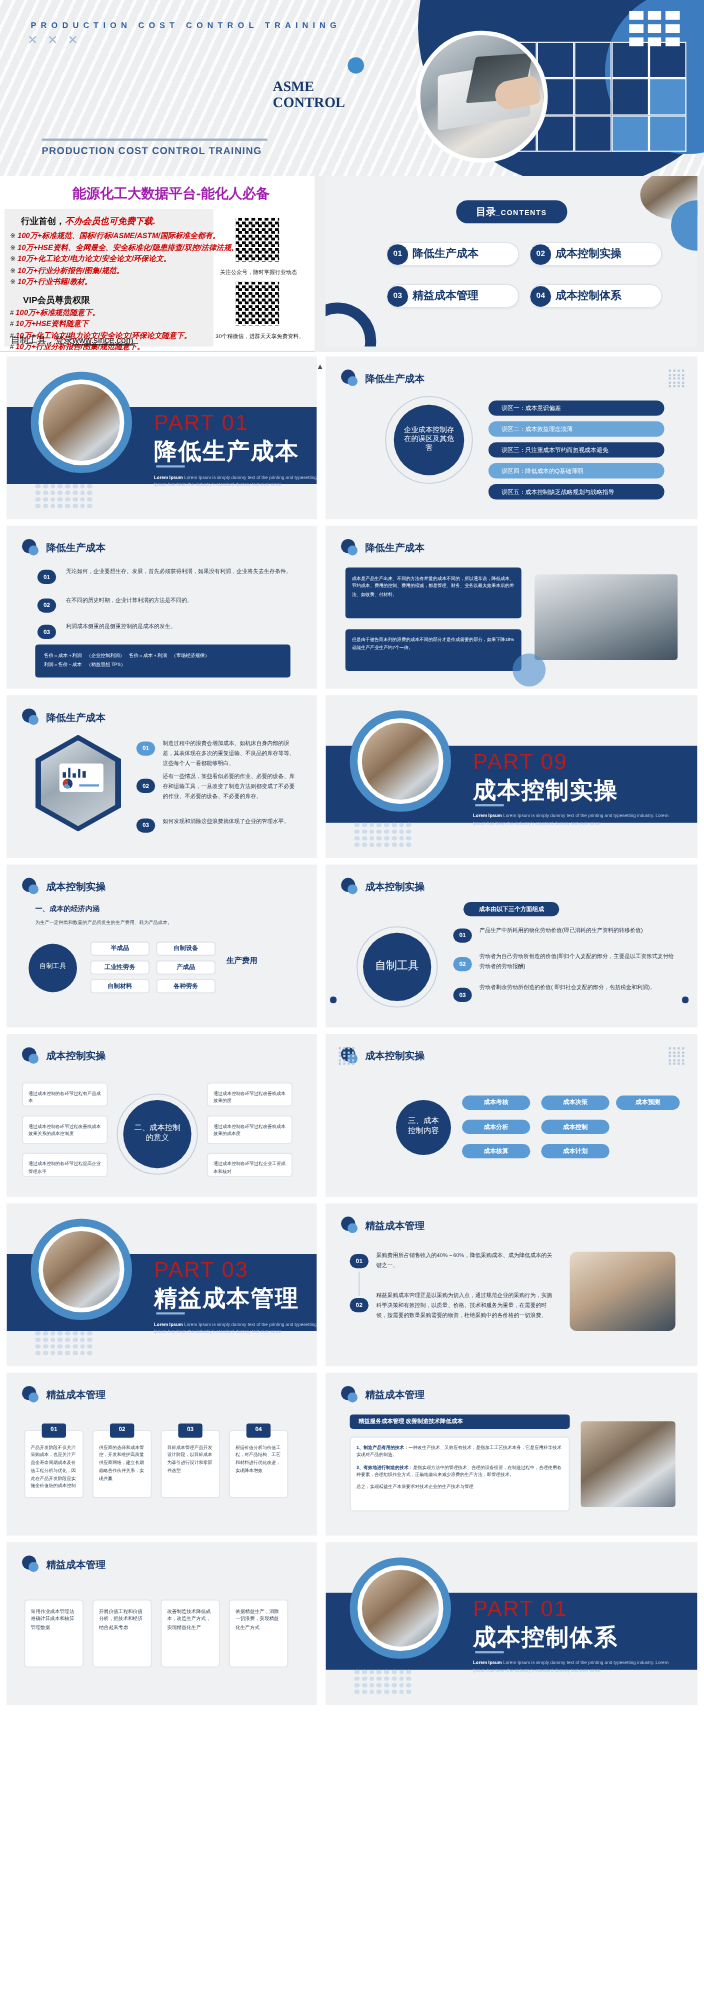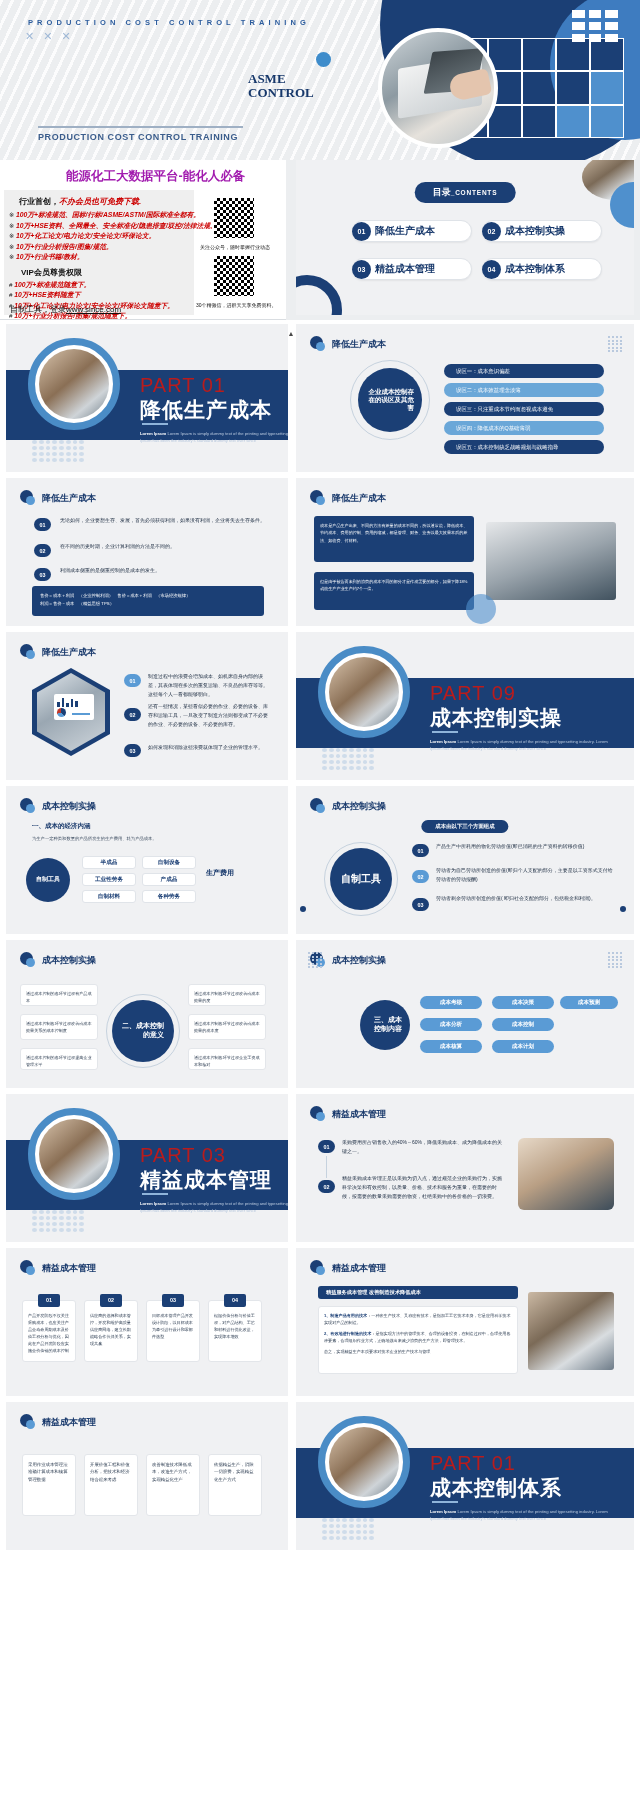--- a/index.html
+++ b/index.html
@@ -113,22 +113,22 @@
   .hdr { position:absolute; left:14px; top:12px; display:flex; align-items:center; gap:6px; }
   .hdr .bub { position:relative; width:16px; height:16px; }
   .hdr .bub i { position:absolute; border-radius:50%; }
   .hdr .bub i.a { width:13px; height:13px; background:#1b3f75; left:0; top:0; }
   .hdr .bub i.b { width:9px; height:9px; background:#5a9bd5; left:6px; top:6px; }
   .hdr .ht { font-size:9px; font-weight:800; color:#17386b; }
   .cornerdots { position:absolute; right:12px; top:12px; width:14px; height:16px; display:grid;
       grid-template-columns:repeat(4,1fr); grid-template-rows:repeat(5,1fr); gap:1.5px; }
   .cornerdots i { background:#b9c9de; }
 
-  .bigcircle { position:absolute; border-radius:50%; background:#1b3f75; color:#fff; font-weight:700;
-      display:flex; align-items:center; justify-content:center; text-align:right; line-height:1.25; }
+  .bigcircle { position:absolute; border-radius:50%; background:#1b3f75; color:#fff; font-weight:400;
+      display:flex; align-items:center; justify-content:center; text-align:center; line-height:1.25; }
   .ringout { position:absolute; border-radius:50%; border:1px solid #c6d2de; }
 
   .pillrow { position:absolute; border-radius:10px; display:flex; align-items:center;
       padding-left:12px; font-size:5.4px; color:#fff; }
   .pd { background:#1b3f75; }
   .pl { background:#6aa7d8; }
 
   .numbull { position:absolute; width:17px; height:13px; border-radius:7px; background:#1b3f75; color:#fff;
       font-size:5.4px; display:flex; align-items:center; justify-content:center; font-weight:700; }
   .numbull.lt { background:#5a9bd5; }

